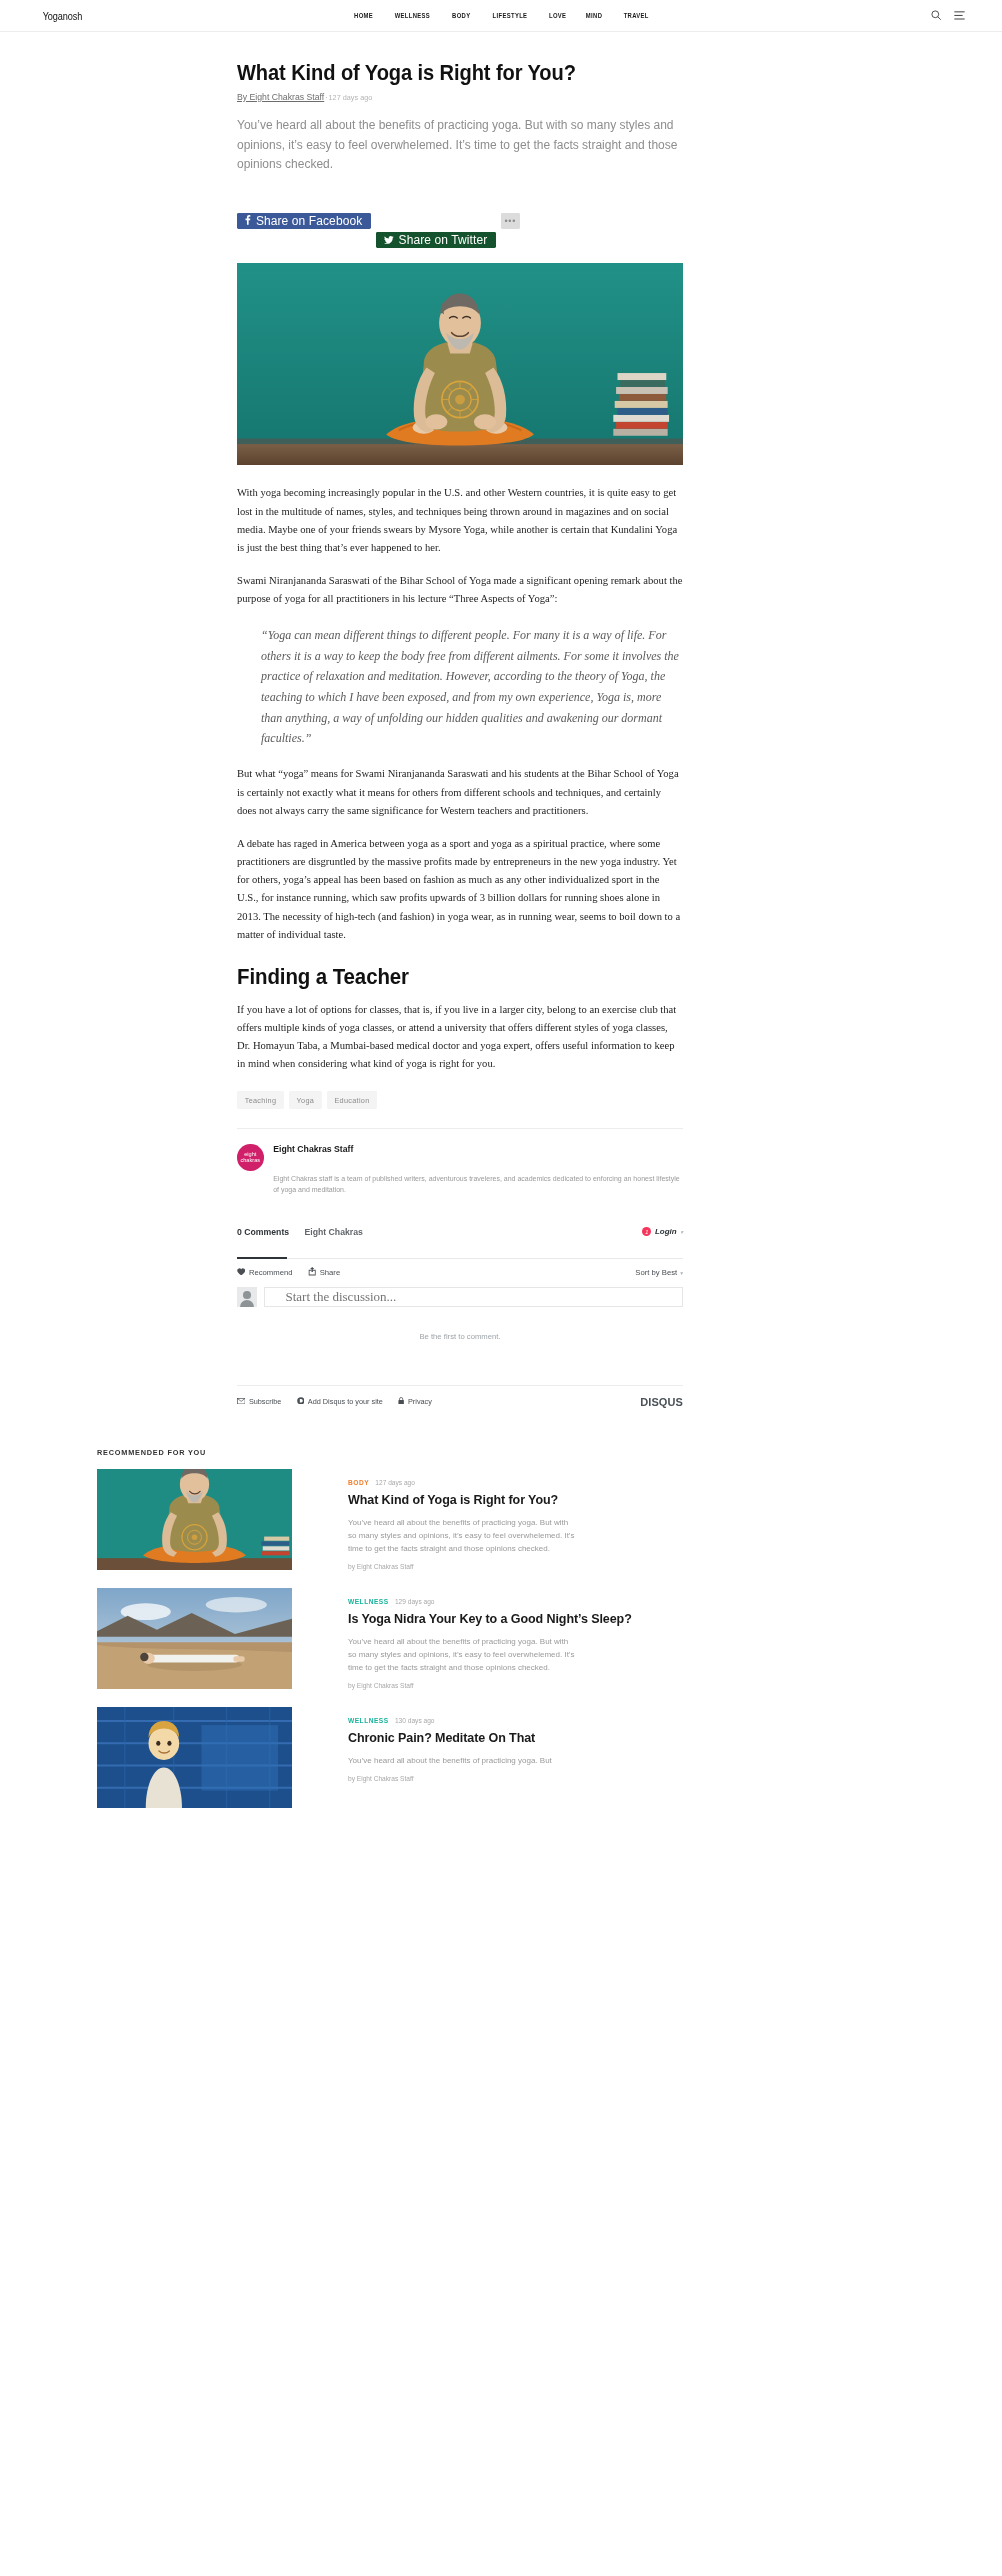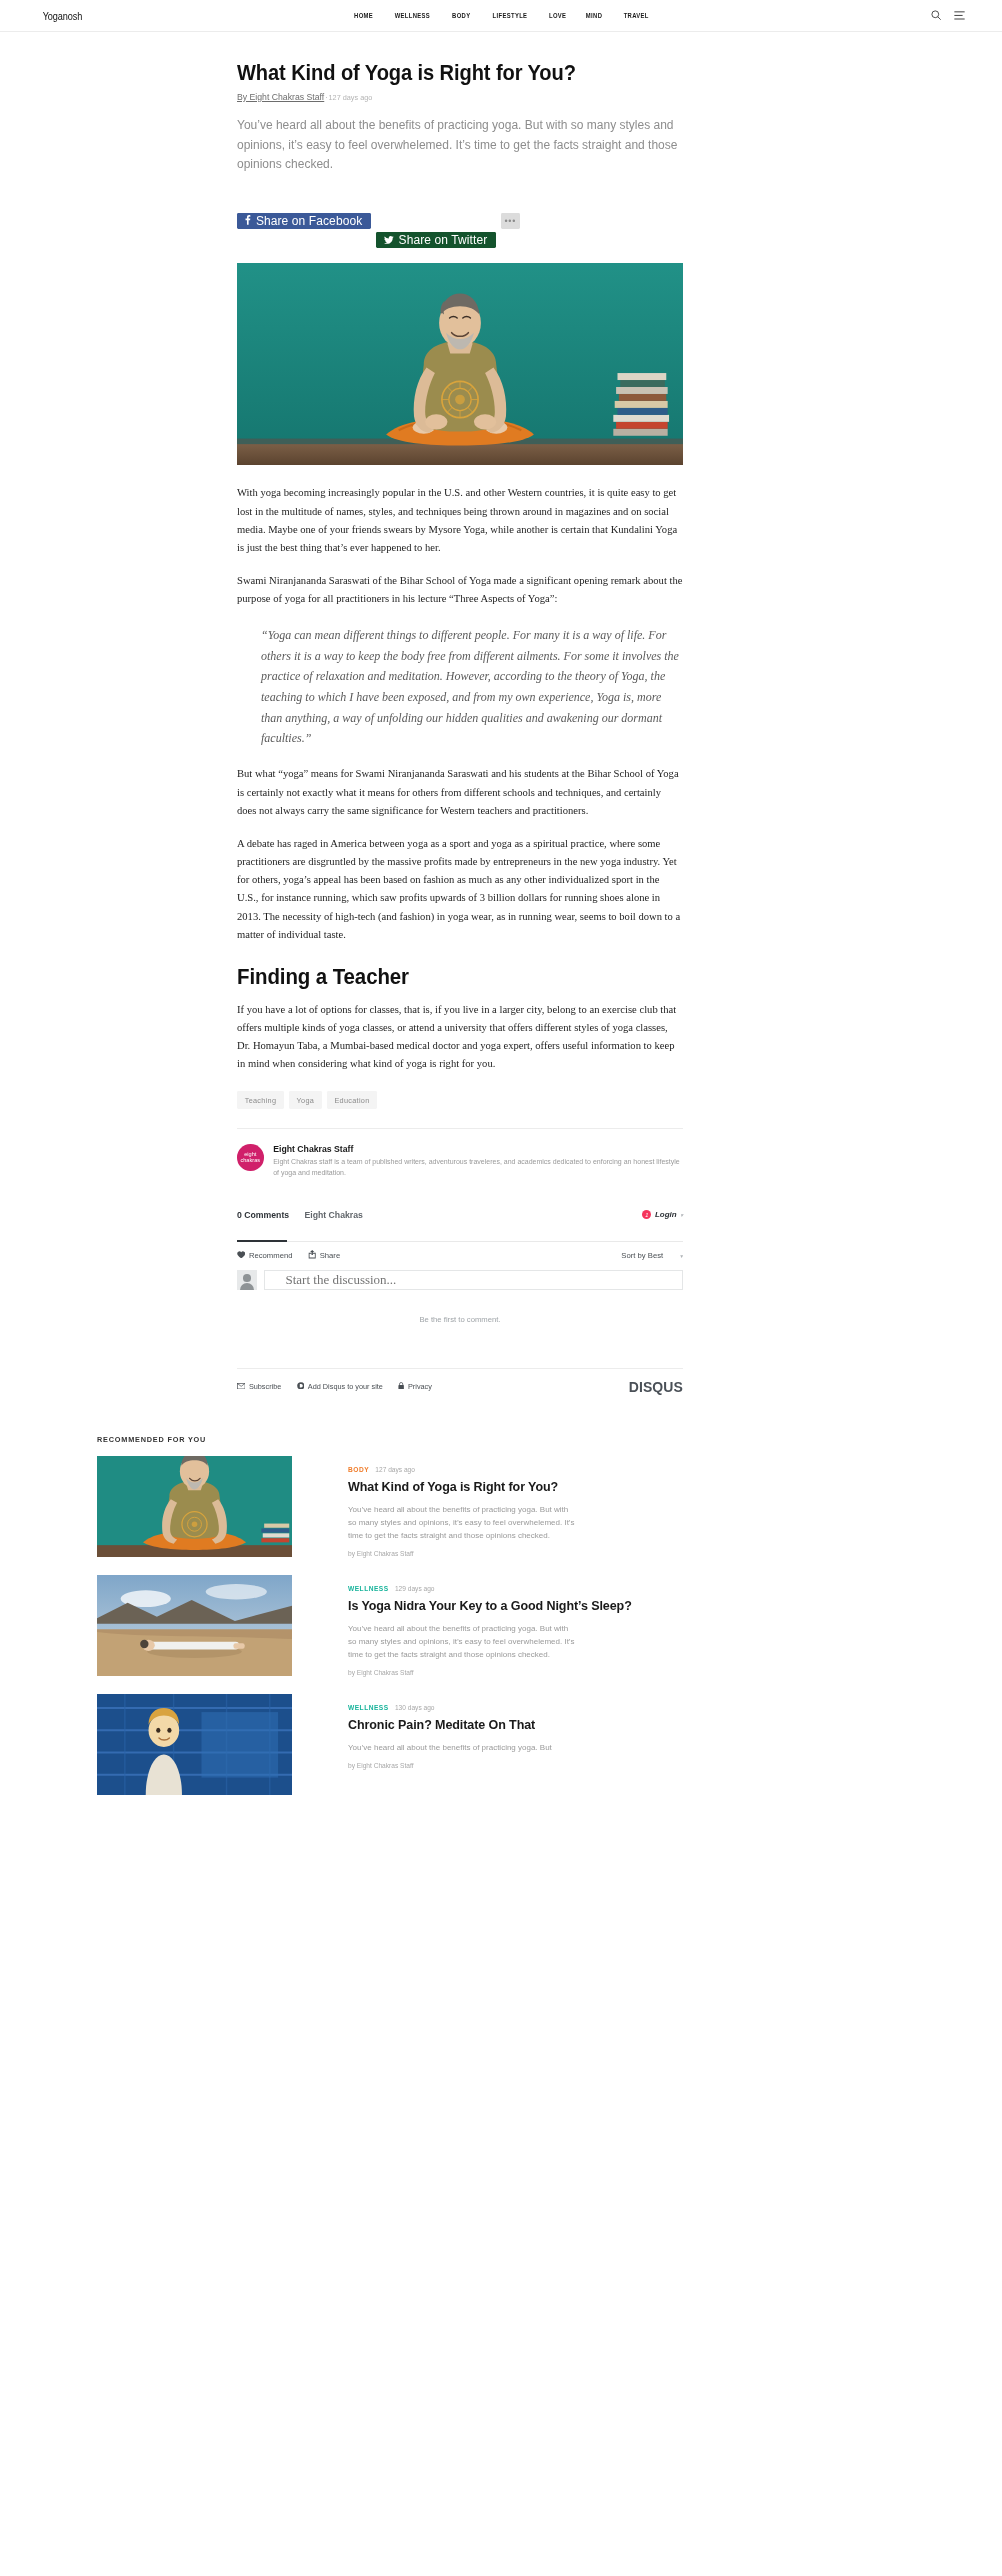--- a/index.html
+++ b/index.html
@@ -193,21 +193,21 @@
     display: flex; flex-direction: column;
     align-items: center; justify-content: center;
     color: #fff;
     font-family: "Liberation Sans Narrow", "Liberation Sans", sans-serif;
     line-height: 1.02;
   }
   .avatar-circle .l1 { font-size: 5.6px; }
   .avatar-circle .l2 { font-size: 5.6px; }
   .author-name {
     font-family: "Liberation Sans Narrow", "Liberation Sans", sans-serif;
-    font-size: 8.7px; font-weight: 700; color: #1a1a1a; margin-bottom: 3px;
+    font-size: 8.7px; font-weight: 700; color: #1a1a1a; margin-bottom: 20px;
   }
   .author-desc {
     font-family: "Liberation Sans Narrow", "Liberation Sans", sans-serif;
     font-size: 7px; color: #9a9a9a; line-height: 1.55; max-width: 411px;
   }
 
   
   .disqus { width: 446px; margin-left: 237px; margin-top: 31px; }
   .dq-tabs {
     display: flex; align-items: center; position: relative;
@@ -235,21 +235,21 @@
   .dq-actions { display: flex; align-items: center; margin-top: 8.4px; }
   .dq-act {
     display: inline-flex; align-items: center; gap: 3.5px;
     font-family: "Liberation Sans Narrow", "Liberation Sans", sans-serif;
     font-size: 7.7px; color: #4a4f54; margin-right: 15.3px;
     text-decoration: none; cursor: pointer;
   }
   .dq-sort {
     margin-left: auto;
     font-family: "Liberation Sans Narrow", "Liberation Sans", sans-serif;
-    font-size: 7.7px; color: #4a4f54; display: inline-flex; gap: 17px; align-items: center;
+    font-size: 7.7px; color: #4a4f54; display: inline-flex; gap: 3px; align-items: center;
     cursor: pointer;
   }
   .dq-compose { display: flex; gap: 7px; margin-top: 9.7px; align-items: flex-start; }
   .dq-avatar { width: 19.5px; height: 19.5px; background: #e7e9ea; flex: 0 0 19.5px; position: relative; overflow: hidden; }
   .dq-avatar:before {
     content:""; position:absolute; width:7.7px; height:7.7px; border-radius:50%;
     background:#8e9396; left:6px; top:3.5px;
   }
   .dq-avatar:after {
     content:""; position:absolute; width:14px; height:8.4px; border-radius:7px 7px 0 0;
@@ -270,21 +270,21 @@
     display: flex; align-items: center;
   }
   .dq-foot-link {
     display: inline-flex; align-items: center; gap: 3.5px;
     font-family: "Liberation Sans Narrow", "Liberation Sans", sans-serif;
     font-size: 7.3px; color: #4a4f54; margin-right: 15.3px; text-decoration: none; cursor: pointer;
   }
   .dq-logo {
     margin-left: auto;
     font-family: "Liberation Sans Narrow", "Liberation Sans", sans-serif;
-    font-size: 14px; font-weight: 700; color: #4a5057; letter-spacing: 0.1px;
+    font-size: 11px; font-weight: 700; color: #4a5057; letter-spacing: 0.1px;
   }
 
   
   .recommended { width: 808px; margin: 0 0 0 97px; padding-top: 40px; }
   .rec-head {
     font-family: "Liberation Sans Narrow", "Liberation Sans", sans-serif;
     font-size: 7.3px; letter-spacing: 0.8px; font-weight: 600; color: #333;
     margin-bottom: 12.5px;
   }
   .rec-card { display: flex; gap: 0; margin-bottom: 18px; align-items: stretch; }

